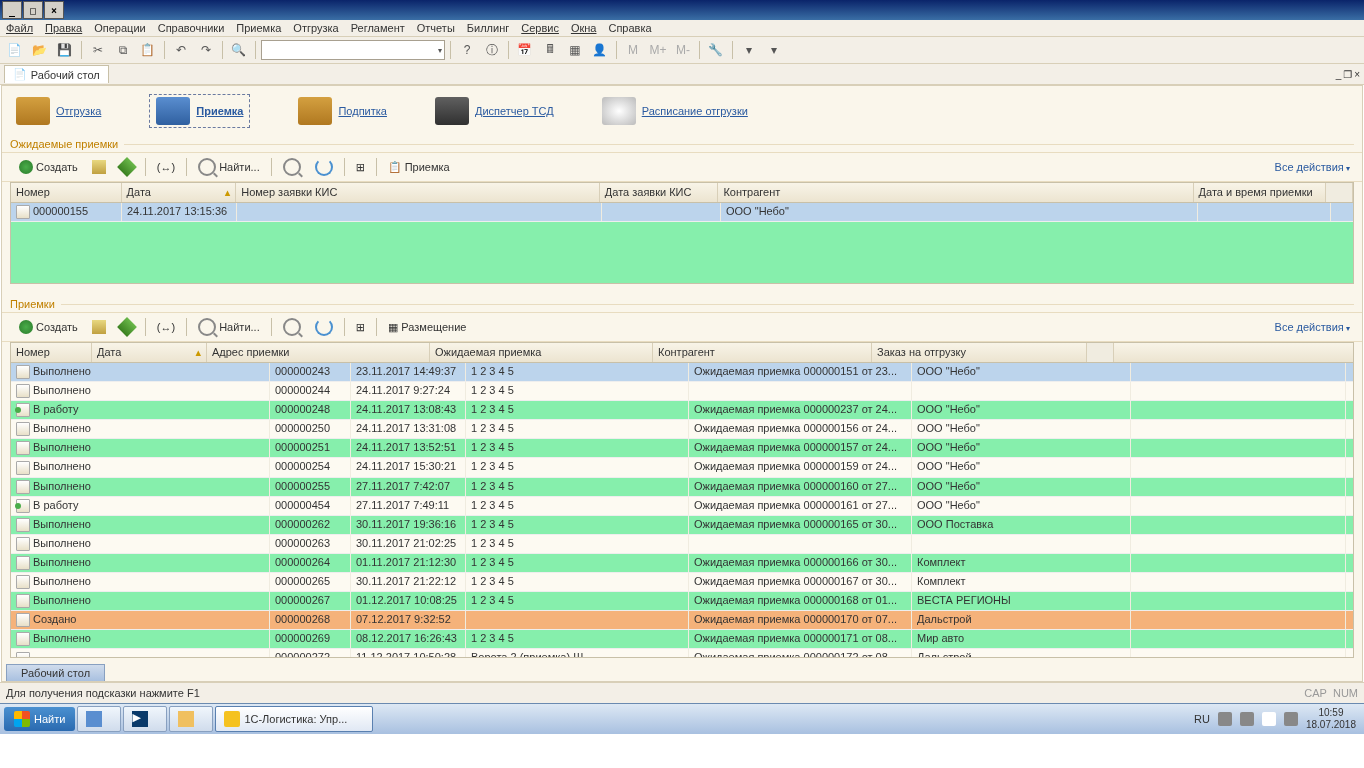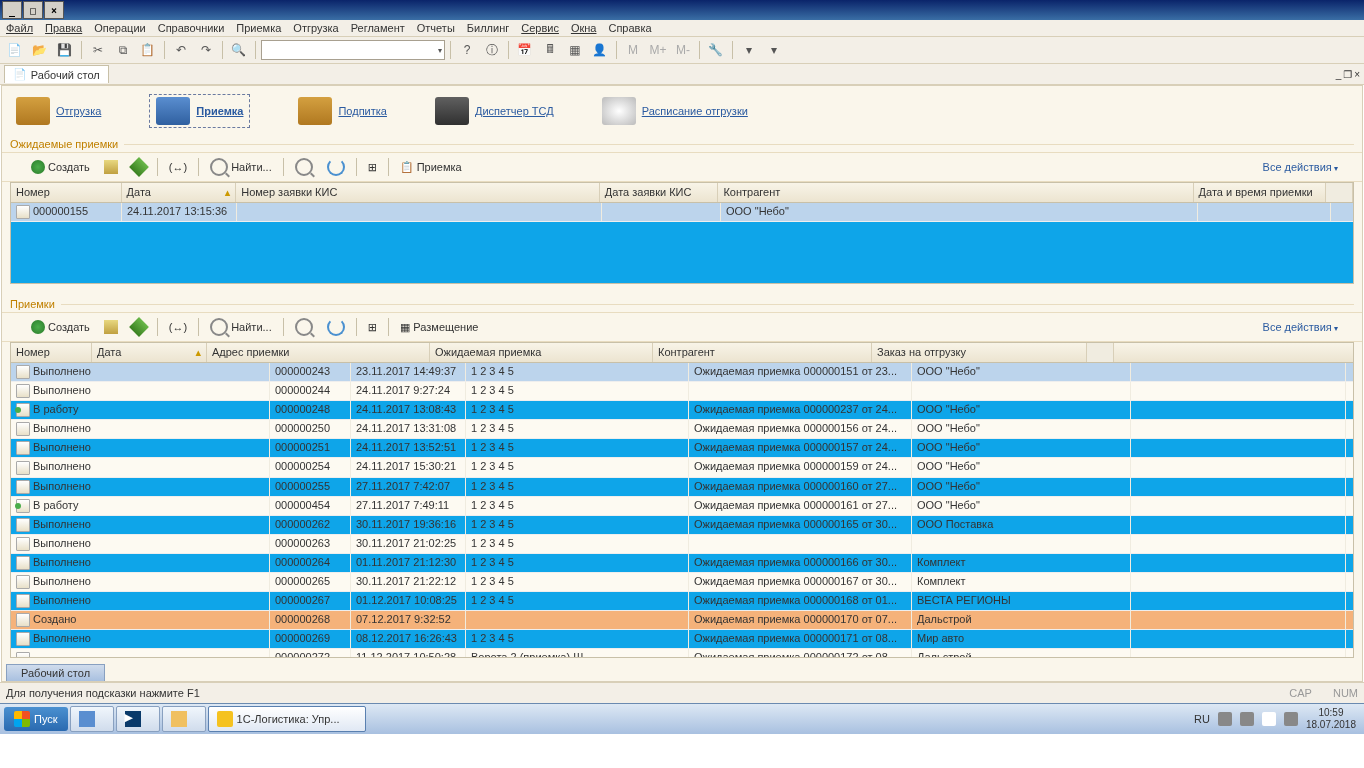--- a/index.html
+++ b/index.html
@@ -25,46 +25,46 @@
 .ico-otg{background:linear-gradient(#d4a040,#b07820)}
 .ico-pri{background:linear-gradient(#5a8ed0,#3060a0)}
 .ico-pod{background:linear-gradient(#d4a040,#b07820)}
 .ico-dis{background:linear-gradient(#606060,#303030);width:18px;height:30px}
 .ico-ras{background:radial-gradient(#fff,#bbb);border-radius:50%;width:28px;height:28px}
 .navitem a{color:#2a5aa0;text-decoration:underline}
 .navitem.active{border:1px dashed #6a7aa0;padding:2px 6px}
 .navitem.active a{font-weight:bold}
 .section-title{color:#c08000;font-size:11px;padding:2px 8px;border-bottom:1px solid #e8dcc0;display:flex;align-items:center}
 .section-title .line{flex:1;height:1px;background:#e8dcc0;margin-left:6px}
-.section-tb{display:flex;align-items:center;gap:16px;padding:3px 24px;border-bottom:1px solid #e8dcc0;justify-content:space-between}
+.section-tb{display:flex;align-items:center;gap:16px;padding:3px 12px;border-bottom:1px solid #e8dcc0;justify-content:space-between}
 .section-tb-left{display:flex;align-items:center;gap:4px}
 .ibtn{display:flex;align-items:center;gap:3px;padding:1px 4px;cursor:pointer;border:1px solid transparent}
 .ibtn .i{width:14px;height:14px;display:inline-block}
 .i-plus{background:radial-gradient(#4aad4a,#2a7a2a);border-radius:50%}
 .i-copy{background:linear-gradient(#e8d880,#c0a040)}
 .i-pen{background:linear-gradient(#6ab84a,#3a8020);transform:rotate(45deg);width:3px;height:14px}
 .i-mag{border:2px solid #888;border-radius:50%;width:9px;height:9px;position:relative}
 .i-mag:after{content:"";position:absolute;width:5px;height:2px;background:#888;transform:rotate(45deg);right:-4px;bottom:-2px}
 .i-refresh{border:2px solid #4a90d0;border-radius:50%;border-top-color:transparent;width:10px;height:10px}
 .allact{color:#2a5aa0;cursor:pointer}
 .allact:after{content:" ▾";font-size:8px}
-.grid{border:1px solid #c8c0a8;margin:0 8px;background:#0ea5e9}
+.grid{border:1px solid #c8c0a8;margin:0 8px;background:#86efac}
 .ghead{display:flex;background:linear-gradient(#f8f4e8,#ece4d0);border-bottom:1px solid #c8c0a8;font-size:11px}
 .ghead>div{padding:3px 5px;border-right:1px solid #d8cfb8;overflow:hidden;white-space:nowrap}
 .grow{display:flex;border-bottom:1px solid #eee;font-size:11px}
 .grow>div{padding:2px 5px;border-right:1px solid #f0ece0;overflow:hidden;white-space:nowrap;text-overflow:ellipsis}
 .grow.sel{background:#bcd4ec}
 .grow.hl{background:#f5b27a}
 .grow.alt{background:#fdfaf2}
 .grid-body{overflow-y:scroll;position:relative}
 .ic-doc{width:12px;height:12px;display:inline-block;margin-right:3px;vertical-align:middle;background:linear-gradient(#fff,#e8e0c8);border:1px solid #aaa;border-radius:1px}
 .ic-doc.g:before{content:"";position:absolute;width:6px;height:6px;background:#4aad4a;border-radius:50%;margin:3px 0 0 -2px}
 .scrollcol{width:16px;background:#f0ece0}
 .statusbar{background:#f3efe7;border-top:1px solid #d8cfb8;height:20px;display:flex;align-items:center;padding:0 6px;justify-content:space-between}
-.statusbar .right{display:flex;gap:21px;color:#999}
+.statusbar .right{display:flex;gap:6px;color:#999}
 .taskbar{background:linear-gradient(#dde8f4,#a8c0e0);height:30px;display:flex;align-items:center;justify-content:space-between;border-top:1px solid #6a8ab0;padding:0 4px}
 .taskbar .left{display:flex;align-items:center;gap:2px}
 .start{background:linear-gradient(#4a90d0,#2a6ab0);color:#fff;padding:4px 10px;border-radius:3px;display:flex;align-items:center;gap:4px}
 .start .logo{width:16px;height:16px;background:conic-gradient(#f25022 25%,#7fba00 25% 50%,#00a4ef 50% 75%,#ffb900 75%);border-radius:2px}
 .tbitem{background:linear-gradient(#f0f6fc,#d0dcec);border:1px solid #88a0c0;padding:3px 8px;display:flex;align-items:center;gap:4px;min-width:26px;height:18px;border-radius:2px}
 .tbitem.active{background:linear-gradient(#fff,#e0e8f4);border-color:#5a80b0}
 .tbitem .appic{width:16px;height:16px;background:#f5c220;border-radius:2px}
 .tray{display:flex;align-items:center;gap:8px;padding-right:4px}
 .tray .time{text-align:center;line-height:12px;font-size:10px}
 .tray .ic{width:14px;height:14px;background:#888;border-radius:2px}
@@ -433,21 +433,21 @@
   <div class="right">
     <span>CAP</span>
     <span>NUM</span>
   </div>
 </div>
 
 <div class="taskbar">
   <div class="left">
     <div class="start">
         <span class="logo"></span>
-        <span>Пуск</span>
+        <span>Найти</span>
       </div>
     <div class="tbitem">
         <span style="width:16px;height:16px;background:#5a8ed0"></span>
       </div>
     <div class="tbitem">
         <span style="width:16px;height:16px;background:#0a3a6a;color:#fff">▶</span>
       </div>
     <div class="tbitem">
         <span style="width:16px;height:16px;background:#f0c060"></span>
       </div>

